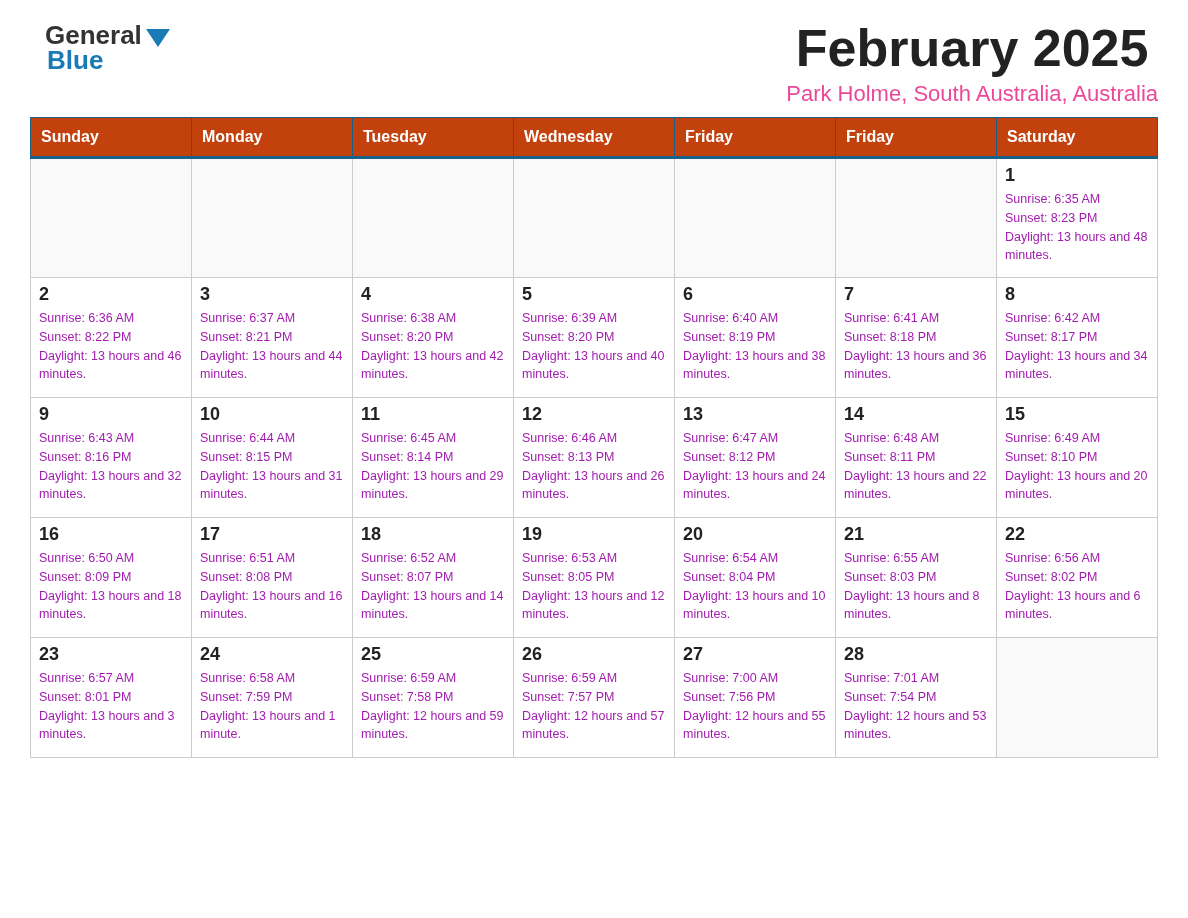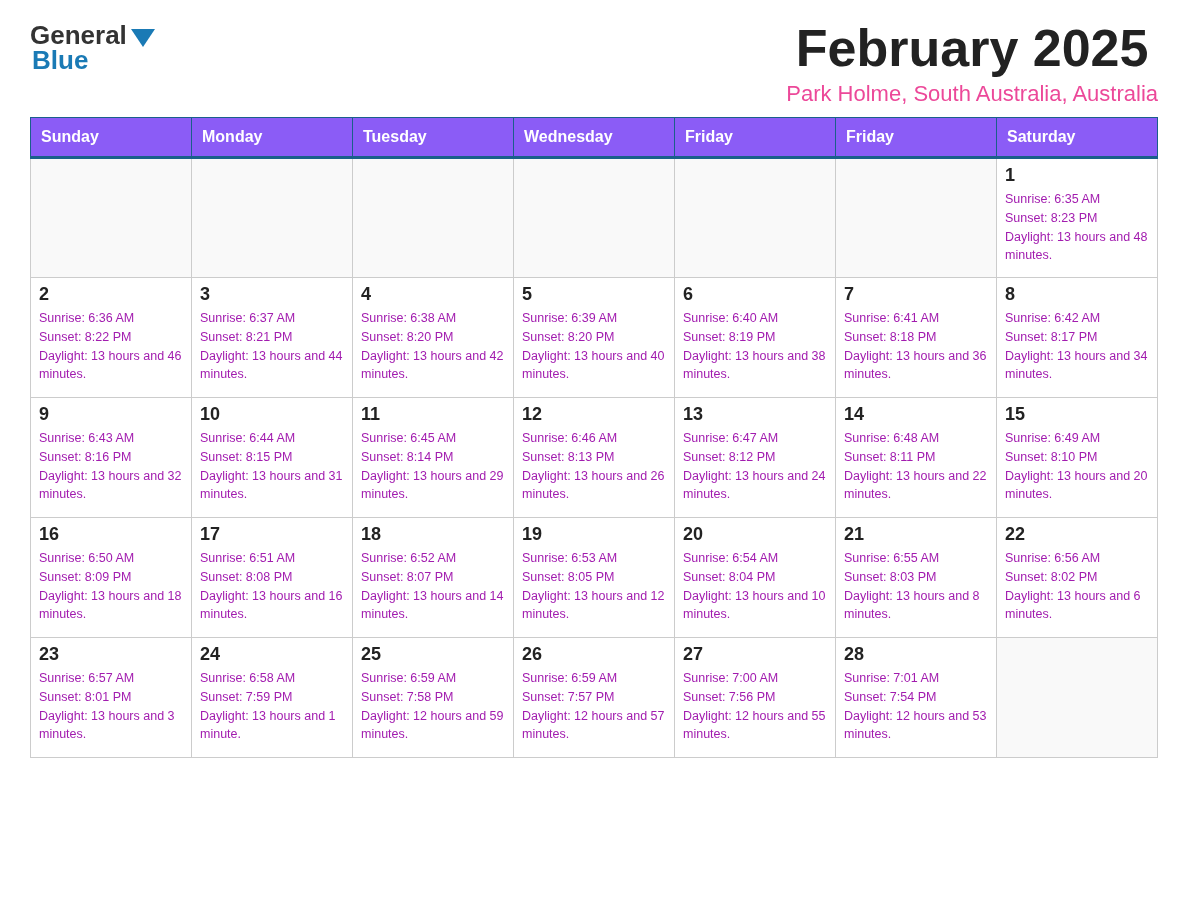--- a/index.html
+++ b/index.html
@@ -14,20 +14,21 @@
     .header {
       display: flex;
       justify-content: space-between;
       align-items: flex-start;
       margin-bottom: 10px;
     }
     .logo {
       display: flex;
       flex-direction: column;
       align-items: flex-start;
+      margin-left: 15px;
     }
     .logo-general {
       font-size: 26px;
       font-weight: bold;
       color: #333;
       display: flex;
       align-items: center;
     }
     .logo-general .arrow {
       width: 0;
@@ -59,21 +60,21 @@
       font-weight: normal;
       color: #ec4899;
       margin-top: 4px;
     }
     .calendar {
       width: 100%;
       border-collapse: collapse;
       margin-top: 10px;
     }
     .calendar thead tr th {
-      background-color: #8b5cf6;
+      background-color: #c2410c;
       color: #fff;
       font-size: 16px;
       font-weight: bold;
       padding: 10px 10px;
       text-align: left;
       border: 1px solid #1a5f8a;
     }
     .calendar tbody tr td {
       border: 1px solid #ccc;
       vertical-align: top;

